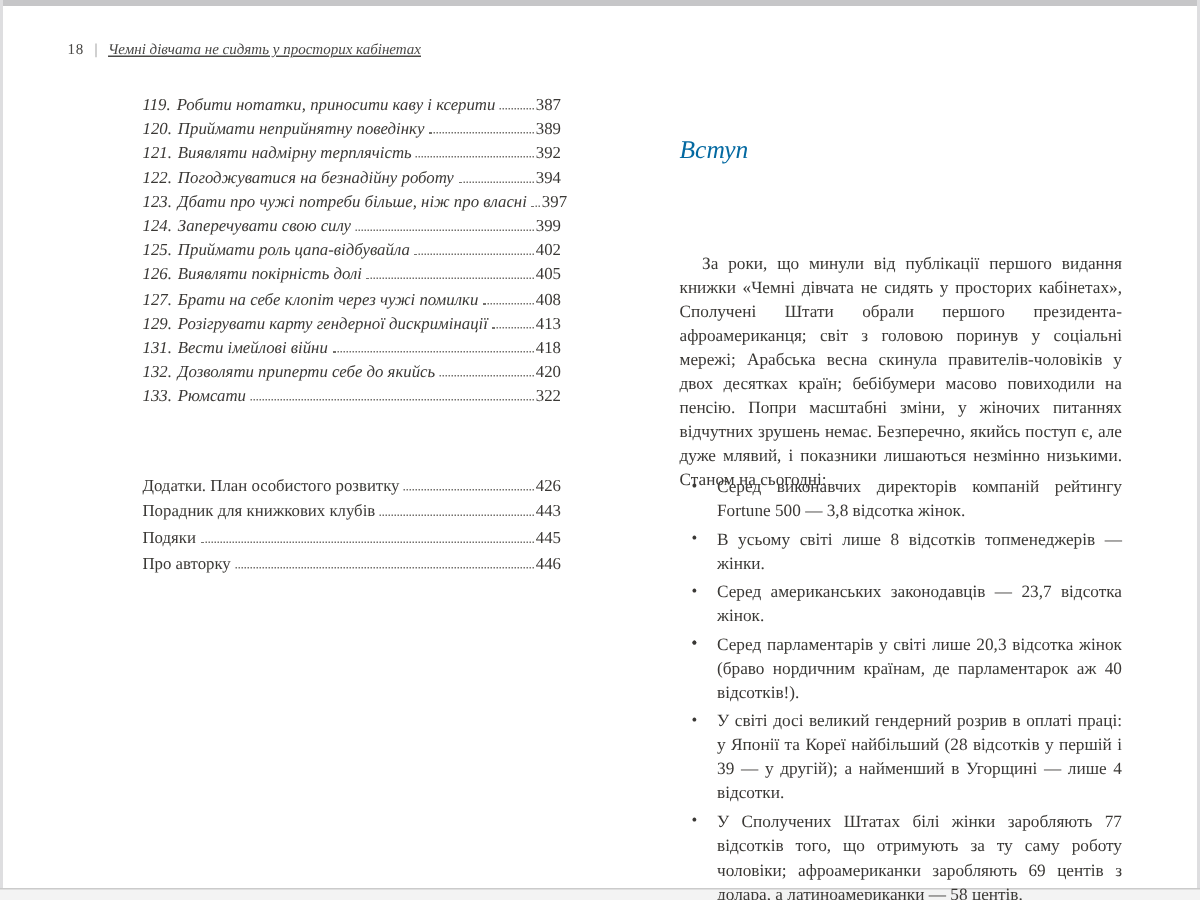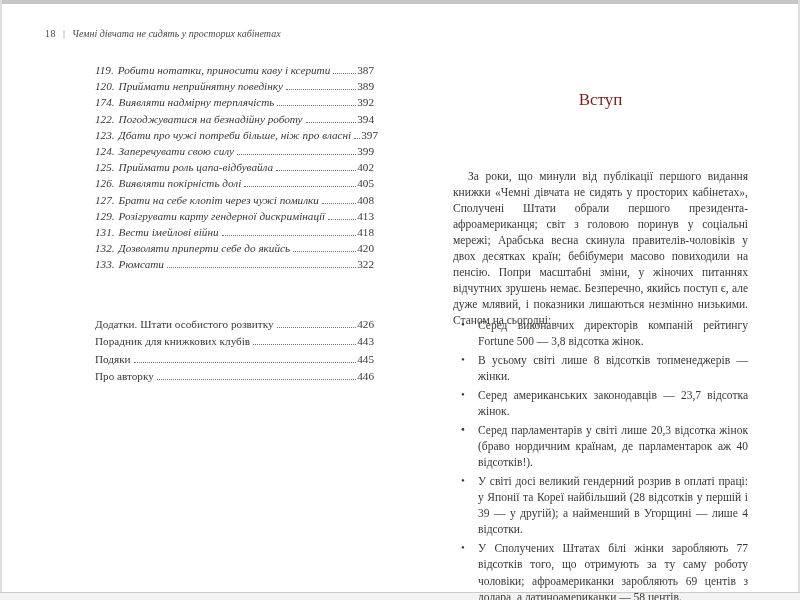--- a/index.html
+++ b/index.html
@@ -9,37 +9,37 @@
   }
   .edge-top    { position:absolute; top:0; left:0; right:0; height:4px; background:#c6c6c8; }
   .edge-bottom { position:absolute; top:592px; left:0; right:0; height:8px; background:#f3f3f3; border-top:1px solid #cbcbcb; }
   .edge-left   { position:absolute; top:0; left:0; bottom:0; width:2px; background:#dedee0; }
   .edge-right  { position:absolute; top:0; right:0; bottom:0; width:2px; background:#dedee0; }
 
   
   .running-head { position:absolute; left:45px; top:28px; font-size:10px; color:#494846; }
   .rh-num  { font-style:normal; letter-spacing:.5px; }
   .rh-sep  { margin:0 7px; color:#8b8b8b; }
-  .rh-title{ font-style:italic; }
+  .rh-title{ font-style:italic;text-decoration:underline; }
 
   
   .toc { position:absolute; left:63px; top:64px; width:279px; font-size:11.2px;margin-left:32px; }
   .toc-back { position:absolute; left:63px; top:318px; width:279px; font-size:11.2px; }
   .toc-row { display:flex; align-items:baseline; height:16.2px; }
   .toc-back .toc-row { height:17.4px; }
   .t-num   { font-style:italic; margin-right:4px; white-space:nowrap; }
   .t-label { font-style:italic; white-space:nowrap; }
   .toc-back .t-label { font-style:normal; }
   .leader  { flex:1 1 auto; min-width:6px; border-bottom:1px dotted #73716d; margin:0 1px 3px 3px; }
   .t-page  { white-space:nowrap; }
 
   
   .chapter-title {
     position:absolute; left:453px; width:295px; top:90px;
-    text-align:center; font-size:17px; color:#7f1d1d;
+    font-style:italic; font-size:17px; color:#0369a1;
   }
   .intro {
     position:absolute; left:453px; width:295px; top:156px;
     font-size:11.5px; line-height:16.1px; text-align:justify; text-indent:15px;
   }
   .bullets {
     position:absolute; left:453px; width:295px; top:317px;
     margin:0; padding:0; list-style:none;
     font-size:11.5px; line-height:16.2px; text-align:justify;
   }
@@ -70,21 +70,21 @@
         </div>
 
         <div class="toc-row">
           <span class="t-num">120.</span>
           <span class="t-label">Приймати неприйнятну поведінку</span>
           <span class="leader"></span>
           <span class="t-page">389</span>
         </div>
 
         <div class="toc-row">
-          <span class="t-num">174.</span>
+          <span class="t-num">121.</span>
           <span class="t-label">Виявляти надмірну терплячість</span>
           <span class="leader"></span>
           <span class="t-page">392</span>
         </div>
 
         <div class="toc-row">
           <span class="t-num">122.</span>
           <span class="t-label">Погоджуватися на безнадійну роботу</span>
           <span class="leader"></span>
           <span class="t-page">394</span>
@@ -152,21 +152,21 @@
           <span class="t-num">133.</span>
           <span class="t-label">Рюмсати</span>
           <span class="leader"></span>
           <span class="t-page">322</span>
         </div>
       </div>
 
     <div class="toc toc-back">
 
         <div class="toc-row">
-          <span class="t-label">Додатки. Штати особистого розвитку</span>
+          <span class="t-label">Додатки. План особистого розвитку</span>
           <span class="leader"></span>
           <span class="t-page">426</span>
         </div>
 
         <div class="toc-row">
           <span class="t-label">Порадник для книжкових клубів</span>
           <span class="leader"></span>
           <span class="t-page">443</span>
         </div>
 

